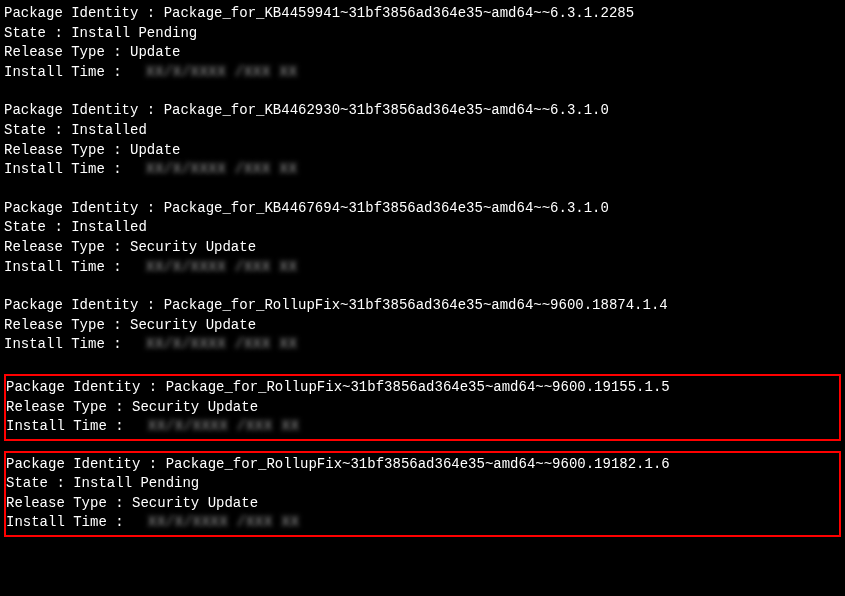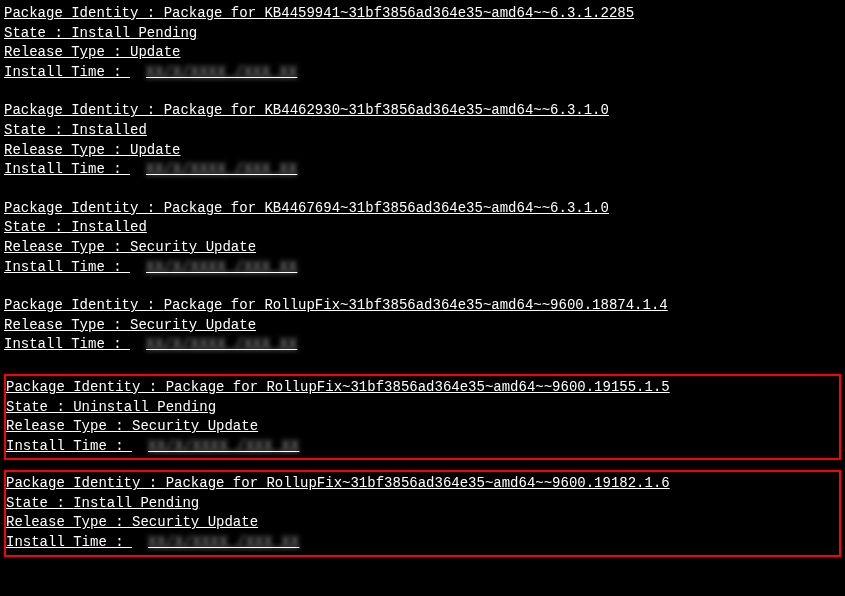--- a/index.html
+++ b/index.html
@@ -18,21 +18,20 @@
       margin-bottom: 19px;
     }
     .highlighted {
       border: 2px solid #ff0000;
       margin-bottom: 10px;
       padding-top: 2px;
       padding-bottom: 2px;
     }
     .line {
       white-space: pre;
-      text-decoration: underline;
     }
     .blurred {
       color: transparent;
       text-shadow: 0 0 5px rgba(200, 200, 200, 0.95);
       letter-spacing: 0.5px;
       margin-left: 16px;
     }
   </style>
 </head>
 <body>
@@ -56,21 +55,20 @@
       <div class="line"><span>Release Type : </span><span>Security Update</span></div>
       <div class="line"><span>Install Time : </span><span class="blurred">XX/X/XXXX /XXX XX</span></div>
     </div>
     <div class="package-block">
       <div class="line"><span>Package Identity : </span><span>Package_for_RollupFix~31bf3856ad364e35~amd64~~9600.18874.1.4</span></div>
       <div class="line"><span>Release Type : </span><span>Security Update</span></div>
       <div class="line"><span>Install Time : </span><span class="blurred">XX/X/XXXX /XXX XX</span></div>
     </div>
     <div class="package-block highlighted">
       <div class="line"><span>Package Identity : </span><span>Package_for_RollupFix~31bf3856ad364e35~amd64~~9600.19155.1.5</span></div>
-      <div class="line"><span>State : </span><span>Uninstall Pending</span></div>
       <div class="line"><span>Release Type : </span><span>Security Update</span></div>
       <div class="line"><span>Install Time : </span><span class="blurred">XX/X/XXXX /XXX XX</span></div>
     </div>
     <div class="package-block highlighted">
       <div class="line"><span>Package Identity : </span><span>Package_for_RollupFix~31bf3856ad364e35~amd64~~9600.19182.1.6</span></div>
       <div class="line"><span>State : </span><span>Install Pending</span></div>
       <div class="line"><span>Release Type : </span><span>Security Update</span></div>
       <div class="line"><span>Install Time : </span><span class="blurred">XX/X/XXXX /XXX XX</span></div>
     </div>
   </div>

